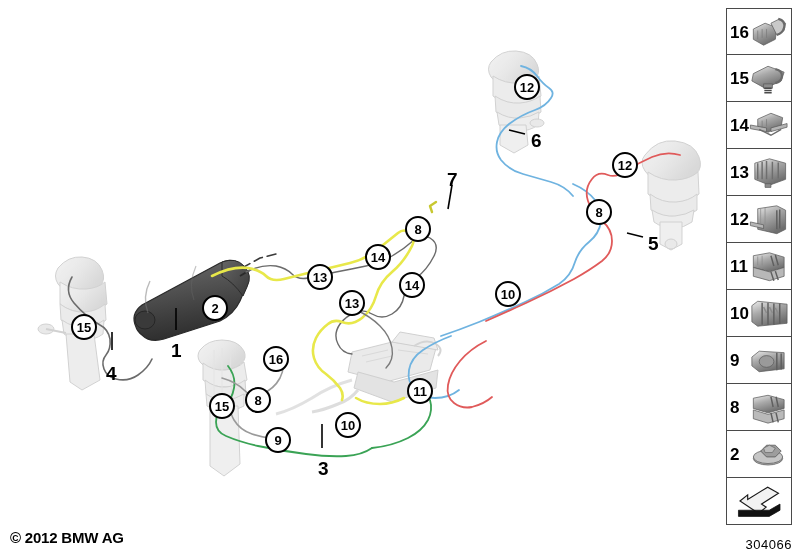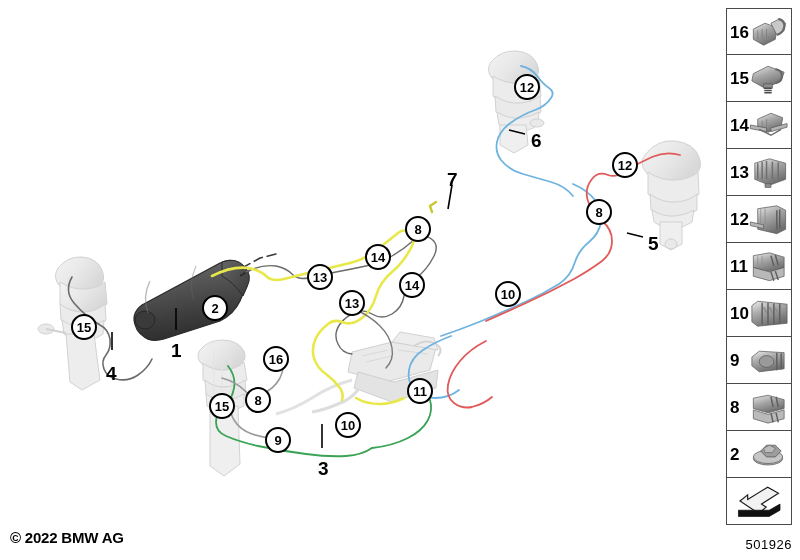--- a/index.html
+++ b/index.html
@@ -381,16 +381,16 @@
                 <stop offset="45%" stop-color="#a9a9a9"></stop>
       <stop offset="100%" stop-color="#6e6e6e"></stop>
               </linearGradient>
             </defs>
       <path d="M4 26 l10 -8 l0 6 l26 -16 l14 8 l-22 14 l6 4 l-10 8 Z" fill="#f2f2f2" stroke="#1a1a1a" stroke-width="1.5"></path>
       <path d="M2 38 l40 0 l14 -8 l0 8 l-14 8 l-40 0 Z" fill="#111" stroke="#111"></path>
           </svg></span>
       </div>
     </div>
 
-  <div id="copyright">© 2022 BMW AG</div>
-  <div id="diagramid">501926</div>
+  <div id="copyright">© 2012 BMW AG</div>
+  <div id="diagramid">304066</div>
 
 </div>
 
 </body></html>

